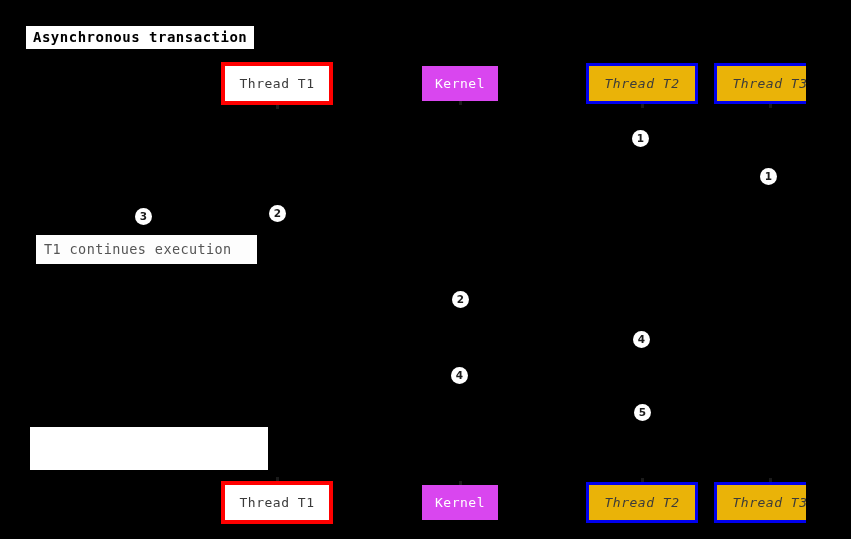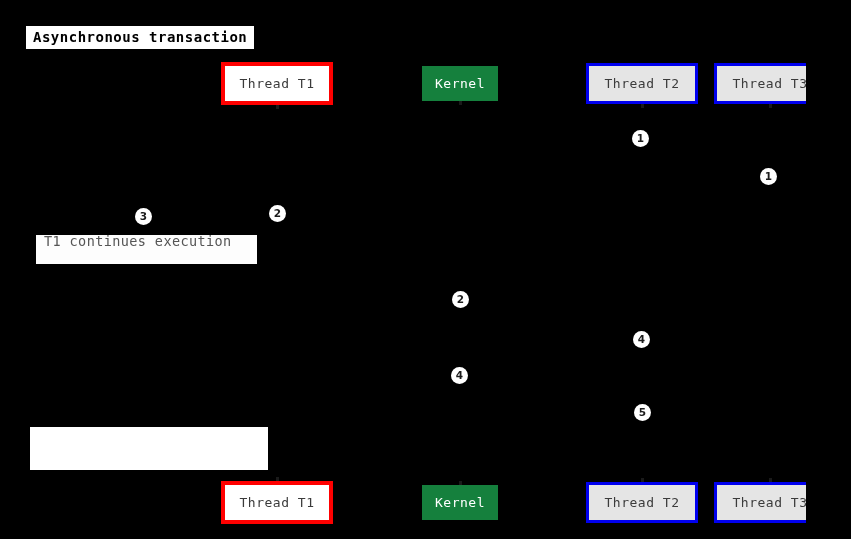--- a/index.html
+++ b/index.html
@@ -40,47 +40,48 @@
     font-size: 13px;
     letter-spacing: 0.5px;
     line-height: 1;
   }
   .lifeline-box.red {
     background: #ffffff;
     border: 4px solid #ff0000;
     color: #3b3b3b;
   }
   .lifeline-box.blue {
-    background: #e5e5e5;
+    background: #eab308;
     border: 3px solid #0000ee;
     color: #3b3b3b;
+    font-style: italic;
   }
   .lifeline-box.solid-blue {
-    background: #15803d;
+    background: #d946ef;
     border: none;
     color: #ffffff;
   }
 
   
   .nub {
     position: absolute;
     width: 3px;
     height: 4px;
     background: #1a1a1a;
   }
 
   
   .note-box {
     position: absolute;
     background: #fdfdfd;
     color: #555555;
     font-size: 13.5px;
     letter-spacing: 0.4px;
     display: flex;
-    align-items: flex-start;
+    align-items: center;
     padding: 0 8px;
     box-sizing: border-box;
     white-space: nowrap;
     line-height: 1;
   }
   .blank-box {
     position: absolute;
     background: #ffffff;
   }
 

